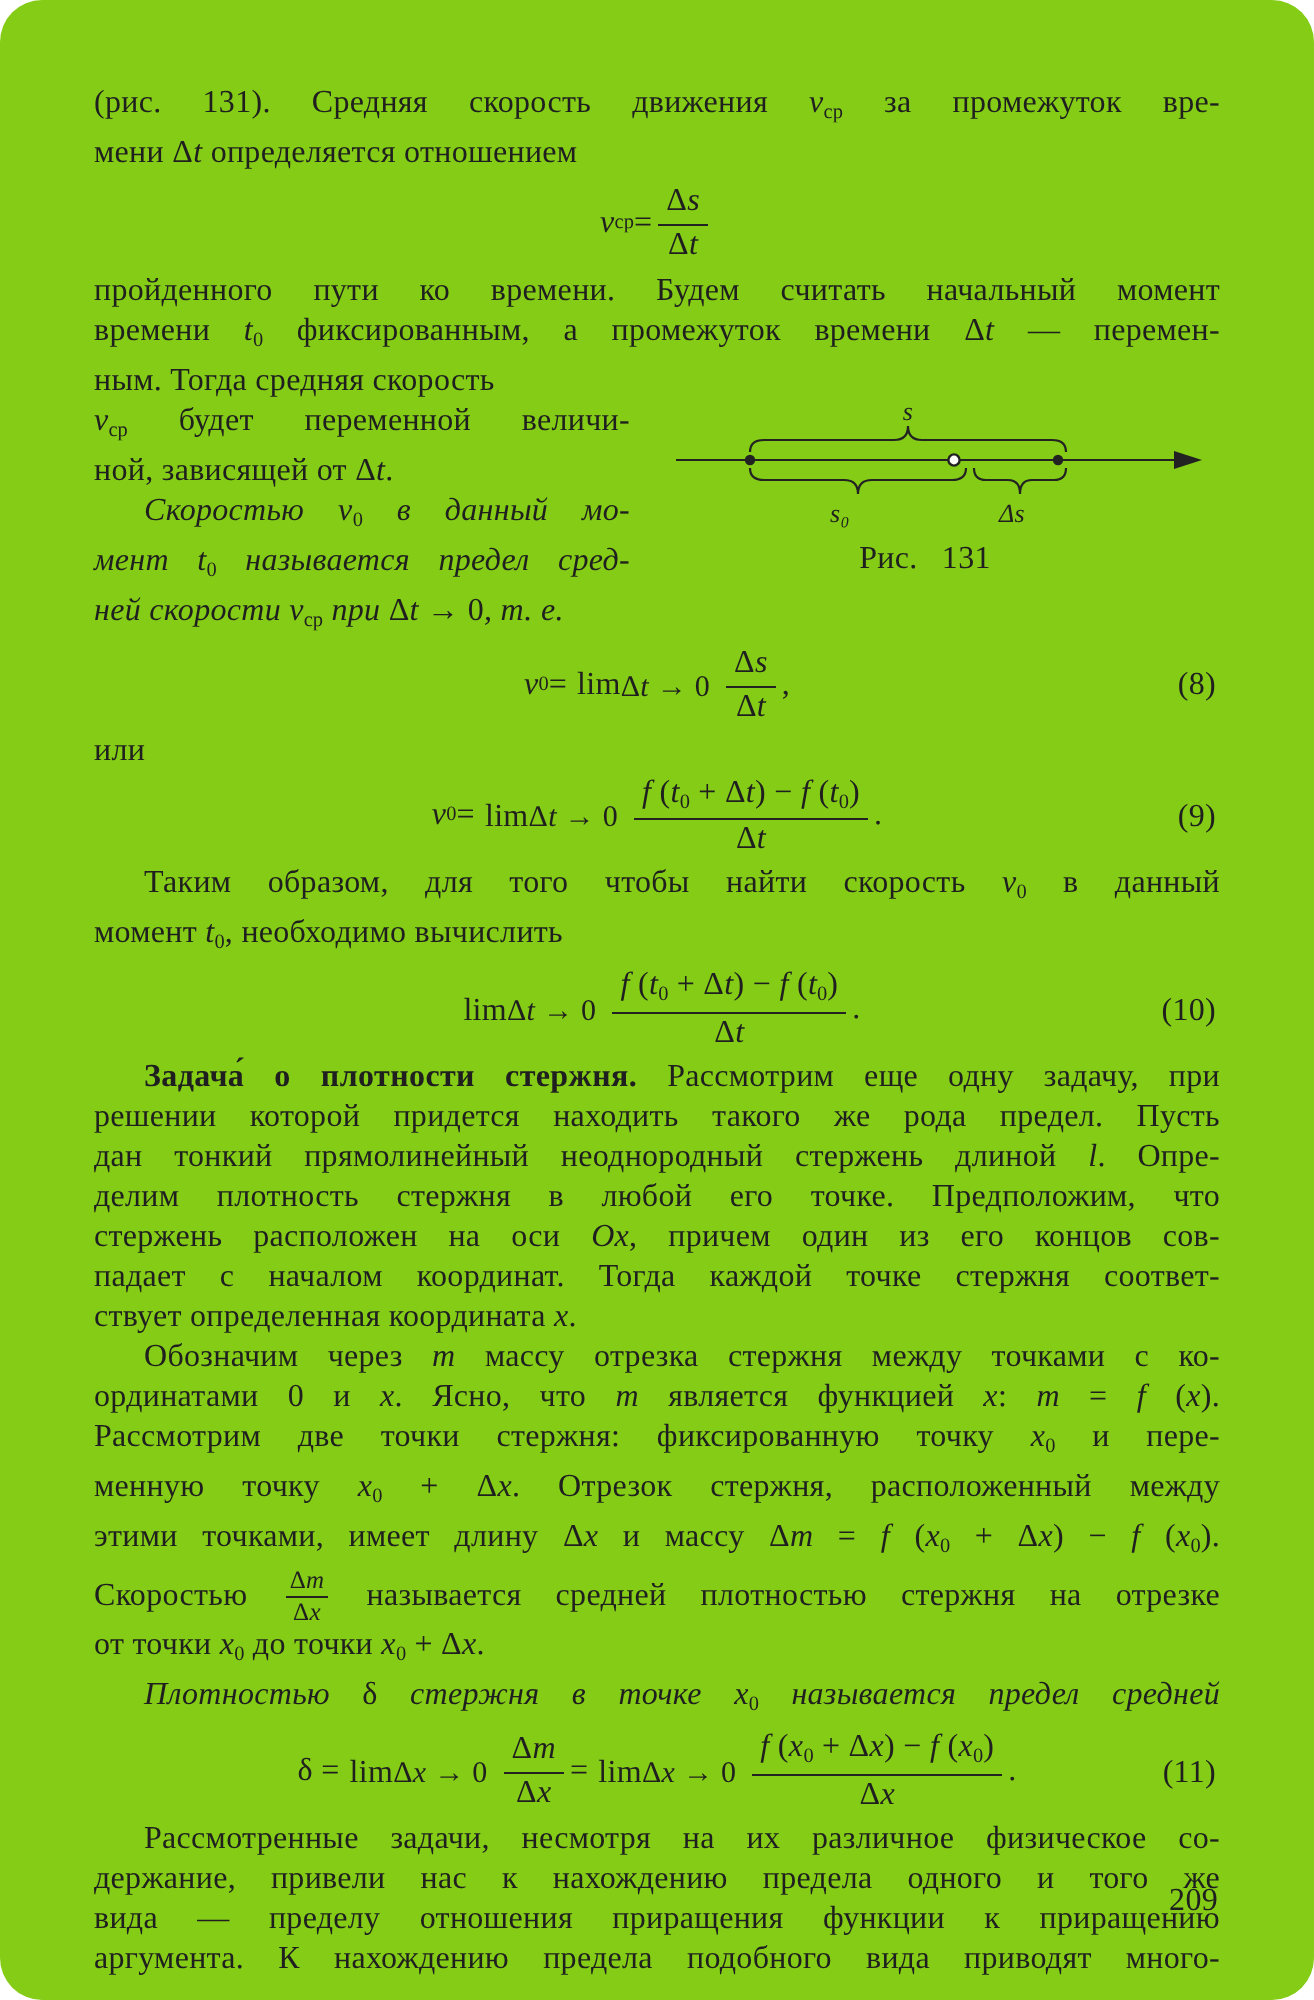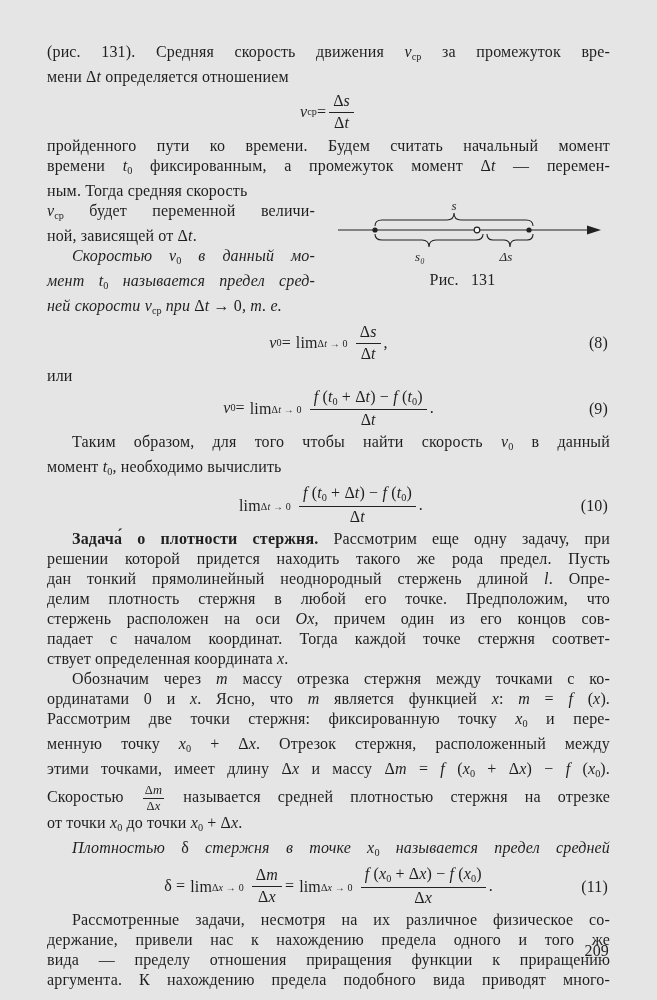--- a/index.html
+++ b/index.html
@@ -1,41 +1,41 @@
 <!DOCTYPE html>
 <html lang="ru"><head>
 <meta charset="utf-8">
 <style>
   html,body { margin:0; padding:0; background:#ffffff; }
   .page {
     width:657px; height:1000px; box-sizing:border-box;
     padding:42px 47px 0 47px;
-    background:#e5e5e5;
+    background:#84cc16;
     color:#1f1f1f;
     font-family:"Liberation Serif","DejaVu Serif",serif;
     font-size:16px; line-height:20px; letter-spacing:0.15px;
-    position:relative; overflow:hidden;
+    position:relative; overflow:hidden;border-radius:21px;
   }
   .para { margin:0; }
   .line { text-align:justify; text-align-last:justify; }
   .line.last { text-align-last:left; }
   .indent .line:first-child { text-indent:25px; }
   .r-n {}
   .r-i { font-style:italic; }
   .r-b { font-weight:bold; letter-spacing:0.2px; }
   .r-s { font-size:64%; vertical-align:-0.3em; letter-spacing:0; }
   .plain-line { text-align:left; }
 
   
   .eq { position:relative; display:flex; justify-content:center; align-items:center; margin:3px 0; }
   .eq-body { display:inline-flex; align-items:center; line-height:1.05; }
   .eq-no { position:absolute; right:2px; top:50%; transform:translateY(-50%); }
   .lim { display:inline-flex; flex-direction:row; align-items:center; margin:0 5px; }
   .lim-t { line-height:1; }
-  .lim-u { font-size:10px; line-height:1; margin-top:2px; white-space:nowrap; }
+  .lim-u { font-size:15px; line-height:1; margin-top:2px; white-space:nowrap; }
   .frac { display:inline-flex; flex-direction:column; align-items:center; margin:0 3px; vertical-align:middle; }
   .frac .num { padding:0 4px 2px; border-bottom:1.2px solid #222; line-height:1.05; white-space:nowrap; }
   .frac .den { padding-top:2px; line-height:1.05; white-space:nowrap; }
   
   .para .frac { font-size:12.5px; margin:0 2px; }
   .para .frac .num { padding:0 2px 1px; }
   .para .frac .den { padding-top:1px; }
 
   
   .row { display:flex;justify-content:center; }
@@ -63,21 +63,21 @@
         <span class="r-n"> = </span>
         <span class="frac">
           <span class="num"><span class="r-n">Δ</span><span class="r-i">s</span></span>
           <span class="den"><span class="r-n">Δ</span><span class="r-i">t</span></span>
         </span>
       </span>
   </div>
 
   <div class="para">
       <div class="line"><span class="r-n">пройденного пути ко времени. Будем считать начальный момент</span></div>
-      <div class="line"><span class="r-n">времени </span><span class="r-i">t</span><span class="r-s">0</span><span class="r-n"> фиксированным, а промежуток момент </span><span class="r-n">Δ</span><span class="r-i">t</span><span class="r-n"> — перемен-</span></div>
+      <div class="line"><span class="r-n">времени </span><span class="r-i">t</span><span class="r-s">0</span><span class="r-n"> фиксированным, а промежуток времени </span><span class="r-n">Δ</span><span class="r-i">t</span><span class="r-n"> — перемен-</span></div>
     </div>
 
   <div class="row">
     <div class="col-text">
       <div class="para">
           <div class="line last"><span class="r-n">ным. Тогда средняя скорость</span></div>
           <div class="line"><span class="r-i">v</span><span class="r-s">ср</span><span class="r-n"> будет переменной величи-</span></div>
           <div class="line last"><span class="r-n">ной, зависящей от </span><span class="r-n">Δ</span><span class="r-i">t</span><span class="r-n">.</span></div>
         </div>
       <div class="para indent">

